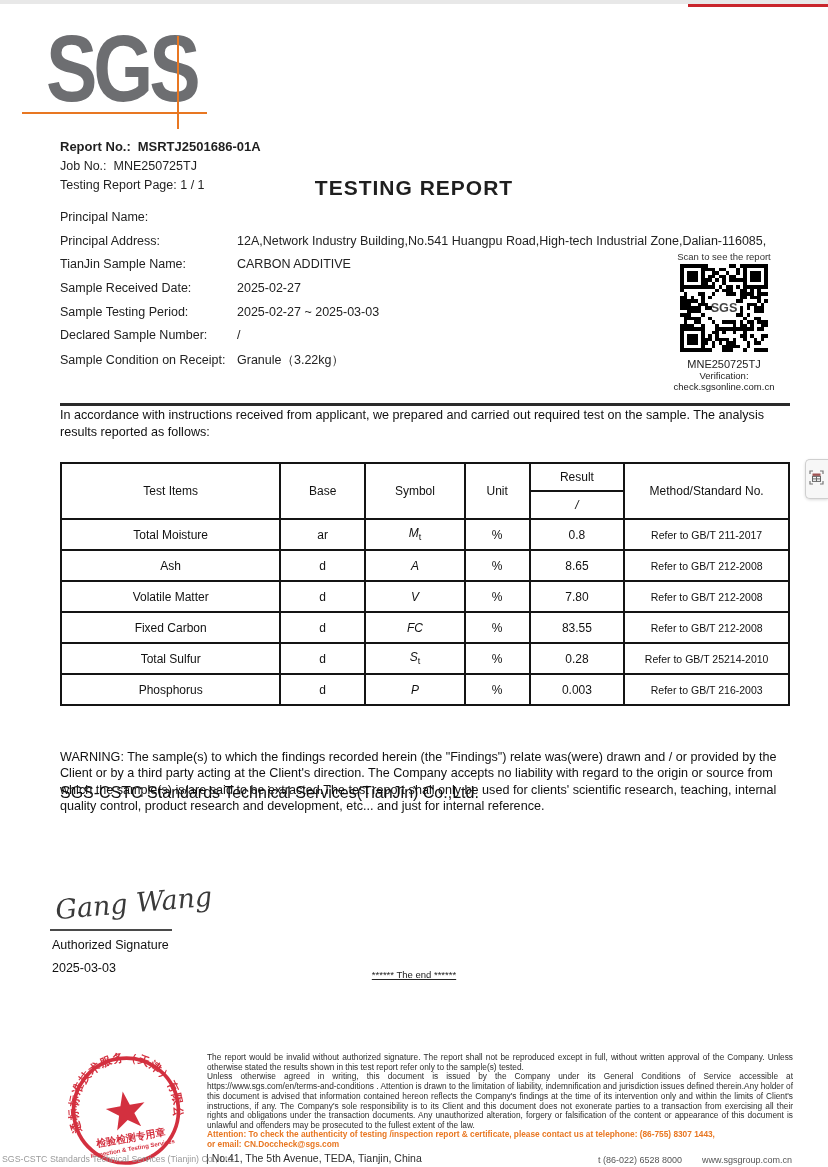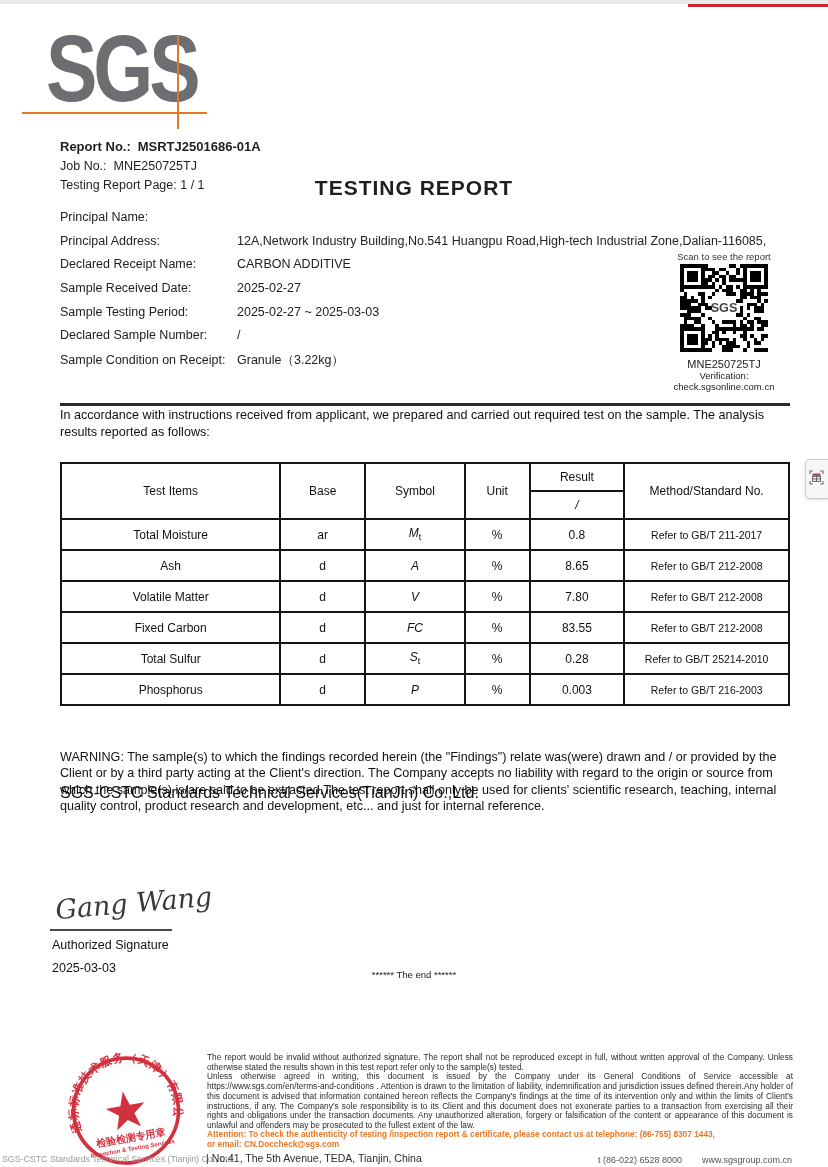--- a/index.html
+++ b/index.html
@@ -64,21 +64,21 @@
   }
 
   .warning { left:60px; top:745px; width:736px; font-size:12.6px; line-height:16.3px; color:#111; }
   .company-line { left:60px; top:780px; font-size:16px; color:#111; }
 
   
   .sig-svg { left:48px; top:882px; }
   .sig-line { left:50px; top:925px; width:122px; height:2px; background:#4a4a4a; }
   .sig-label { left:52px; top:934px; font-size:12.5px; color:#111; }
   .sig-date { left:52px; top:957px; font-size:12.5px; color:#111; }
-  .end-marker { left:0; right:0; top:965px; text-align:center; font-size:9.5px; color:#222; }
+  .end-marker { left:0; right:0; top:965px; text-align:center; font-size:9.5px; color:#222;text-decoration:underline; }
 
   
   .legal { left:207px; top:1049px; width:586px; font-size:8.3px; line-height:9.7px; color:#2c2c2c; text-align:justify; }
   .legal div { margin:0; }
   .attention { left:207px; top:1126px; width:590px; font-size:8.3px; line-height:9.7px; color:#e87722; font-weight:bold; }
   .footer-company-gray { left:2px; top:1150px; font-size:8.8px; color:#9a9a9a; white-space:nowrap; }
   .footer-address { left:206px; top:1148px; font-size:10.5px; color:#2c2c2c; }
   .footer-phone { left:598px; top:1151px; font-size:9px; color:#555; }
   .footer-web { left:702px; top:1151px; font-size:9px; color:#555; }
 
@@ -102,21 +102,21 @@
     <div>
       <span>Job No.:</span>&nbsp;&nbsp;<span>MNE250725TJ</span>
     </div>
     <div>Testing Report Page: 1 / 1</div>
   </div>
   <div class="abs doc-title">TESTING  REPORT</div>
 
   <div class="abs info">
       <div class="info-row"><span class="lbl">Principal Name:</span><span></span></div>
       <div class="info-row"><span class="lbl">Principal Address:</span><span>12A,Network Industry Building,No.541 Huangpu Road,High-tech Industrial Zone,Dalian-116085,</span></div>
-      <div class="info-row"><span class="lbl">Declared Receipt Name:</span><span>CARBON ADDITIVE</span></div>
+      <div class="info-row"><span class="lbl">TianJin Sample Name:</span><span>CARBON ADDITIVE</span></div>
       <div class="info-row"><span class="lbl">Sample Received Date:</span><span>2025-02-27</span></div>
       <div class="info-row"><span class="lbl">Sample Testing Period:</span><span>2025-02-27 ~ 2025-03-03</span></div>
       <div class="info-row"><span class="lbl">Declared Sample Number:</span><span>/</span></div>
       <div class="info-row"><span class="lbl">Sample Condition on Receipt:</span><span>Granule（3.22kg）</span></div>
     </div>
 
   <div class="abs qr-block">
     <div class="qr-caption">Scan to see the report</div>
     <span class="qr-code-box">
       <svg id="qr-svg" width="88" height="88" viewBox="0 0 25 25" shape-rendering="crispEdges">

